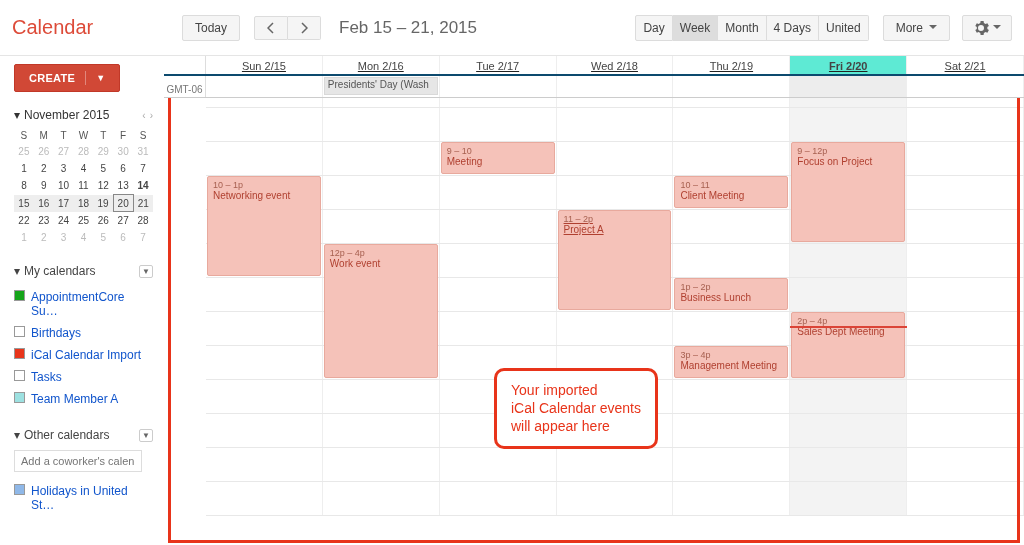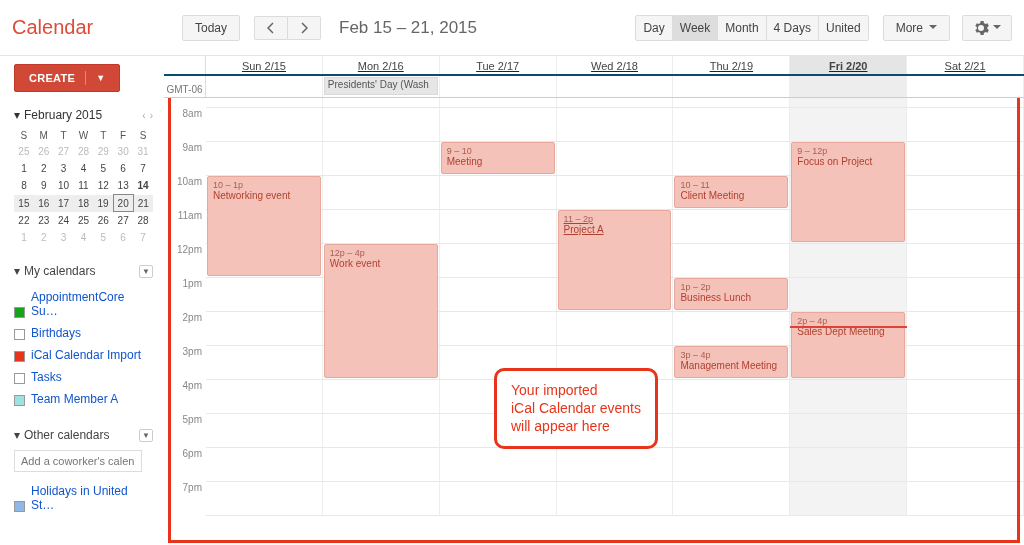--- a/index.html
+++ b/index.html
@@ -37,29 +37,29 @@
 .mini-cal td { text-align: center; padding: 3px 0; width: 14.28%; cursor: pointer; color: #444; }
 .mini-cal td.dim { color: #bbb; }
 .mini-cal tr.hl td { background: #eee; }
 .mini-cal td.today { border: 1px solid #888; padding: 2px 0; }
 .mini-cal td.bold { font-weight: bold; }
 
 .sec-head { display: flex; align-items: center; margin-top: 18px; font-size: 12px; cursor: pointer; }
 .sec-head .tri { margin-right: 4px; }
 .sec-head .dd { margin-left: auto; border: 1px solid #ccc; border-radius: 2px; width: 14px; height: 13px; display: flex; align-items: center; justify-content: center; color: #666; font-size: 8px; }
 .cal-list { margin-top: 8px; }
-.cal-item { display: flex; align-items: flex-end; gap: 6px; padding: 4px 0; font-size: 12px; color: #15c; cursor: pointer; }
+.cal-item { display: flex; align-items: flex-start; gap: 6px; padding: 4px 0; font-size: 12px; color: #15c; cursor: pointer; }
 .cal-item .sw { width: 11px; height: 11px; border: 1px solid #999; flex-shrink: 0; }
 .add-cal { margin-top: 8px; border: 1px solid #ddd; padding: 4px 6px; font-size: 11px; color: #aaa; width: 128px; }
 
 .grid-area { flex: 1; position: relative; overflow: hidden; }
 .day-header { display: flex; height: 20px; border-bottom: 2px solid #0c4a6e; text-decoration: underline; }
 .tz-cell { width: 42px; border-right: 1px solid #ddd; }
 .day-h { flex: 1; text-align: center; font-size: 11px; color: #444; line-height: 20px; border-right: 1px solid #eee; }
-.day-h.today { background: #e5e5e5; font-weight: bold; }
+.day-h.today { background: #5eead4; font-weight: bold; }
 .allday-row { display: flex; height: 22px; border-bottom: 1px solid #ccc; }
 .allday-row .tz-cell { font-size: 10px; color: #777; display: flex; align-items: flex-end; justify-content: center; padding-bottom: 2px; }
 .allday-cell { flex: 1; border-right: 1px solid #eee; position: relative; }
 .allday-cell.today { background: #ededed; }
 .allday-ev { position: absolute; left: 1px; right: 1px; top: 1px; height: 18px; background: #e6e6e6; border: 1px solid #d9d9d9; font-size: 10px; color: #555; padding: 1px 3px; overflow: hidden; white-space: nowrap; }
 
 .scroll-grid { position: relative; height: 447px; overflow: hidden; }
 .hours { position: absolute; left: 0; top: -24px; width: 42px; }
 .hour-lbl { height: 34px; font-size: 10px; color: #888; text-align: right; padding-right: 4px; }
 .gridlines { position: absolute; left: 42px; right: 0; top: -24px; }
@@ -122,21 +122,21 @@
 <div class="main">
   <div class="sidebar">
     <button class="create-btn">
       <span>CREATE</span>
         <span class="divider"></span>
         <span style="font-size:9px">▼</span>
     </button>
 
     <div class="mini-header">
       <span class="tri">▾</span>
-      <span>February 2015</span>
+      <span>November 2015</span>
       <div class="mnav">
           <span>‹</span>
           <span>›</span>
         </div>
     </div>
     <div class="mini-cal">
         <table id="mini-tbl">
           <tbody>
             <tr>
               <th>S</th>
@@ -264,35 +264,20 @@
         <div class="allday-cell">
           <div class="allday-ev">Presidents' Day (Wash</div>
         </div>
         <div class="allday-cell"></div>
         <div class="allday-cell"></div>
         <div class="allday-cell"></div>
         <div class="allday-cell today"></div>
         <div class="allday-cell"></div>
       </div>
     <div class="scroll-grid">
-      <div class="hours" id="hours">
-          <div class="hour-lbl">7am</div>
-          <div class="hour-lbl">8am</div>
-          <div class="hour-lbl">9am</div>
-          <div class="hour-lbl">10am</div>
-          <div class="hour-lbl">11am</div>
-          <div class="hour-lbl">12pm</div>
-          <div class="hour-lbl">1pm</div>
-          <div class="hour-lbl">2pm</div>
-          <div class="hour-lbl">3pm</div>
-          <div class="hour-lbl">4pm</div>
-          <div class="hour-lbl">5pm</div>
-          <div class="hour-lbl">6pm</div>
-          <div class="hour-lbl">7pm</div>
-        </div>
       <div class="gridlines" id="gridlines">
           <div class="hr-row">
             <div class="daycol"></div>
             <div class="daycol"></div>
             <div class="daycol"></div>
             <div class="daycol"></div>
             <div class="daycol"></div>
             <div class="daycol today"></div>
             <div class="daycol"></div>
           </div>

